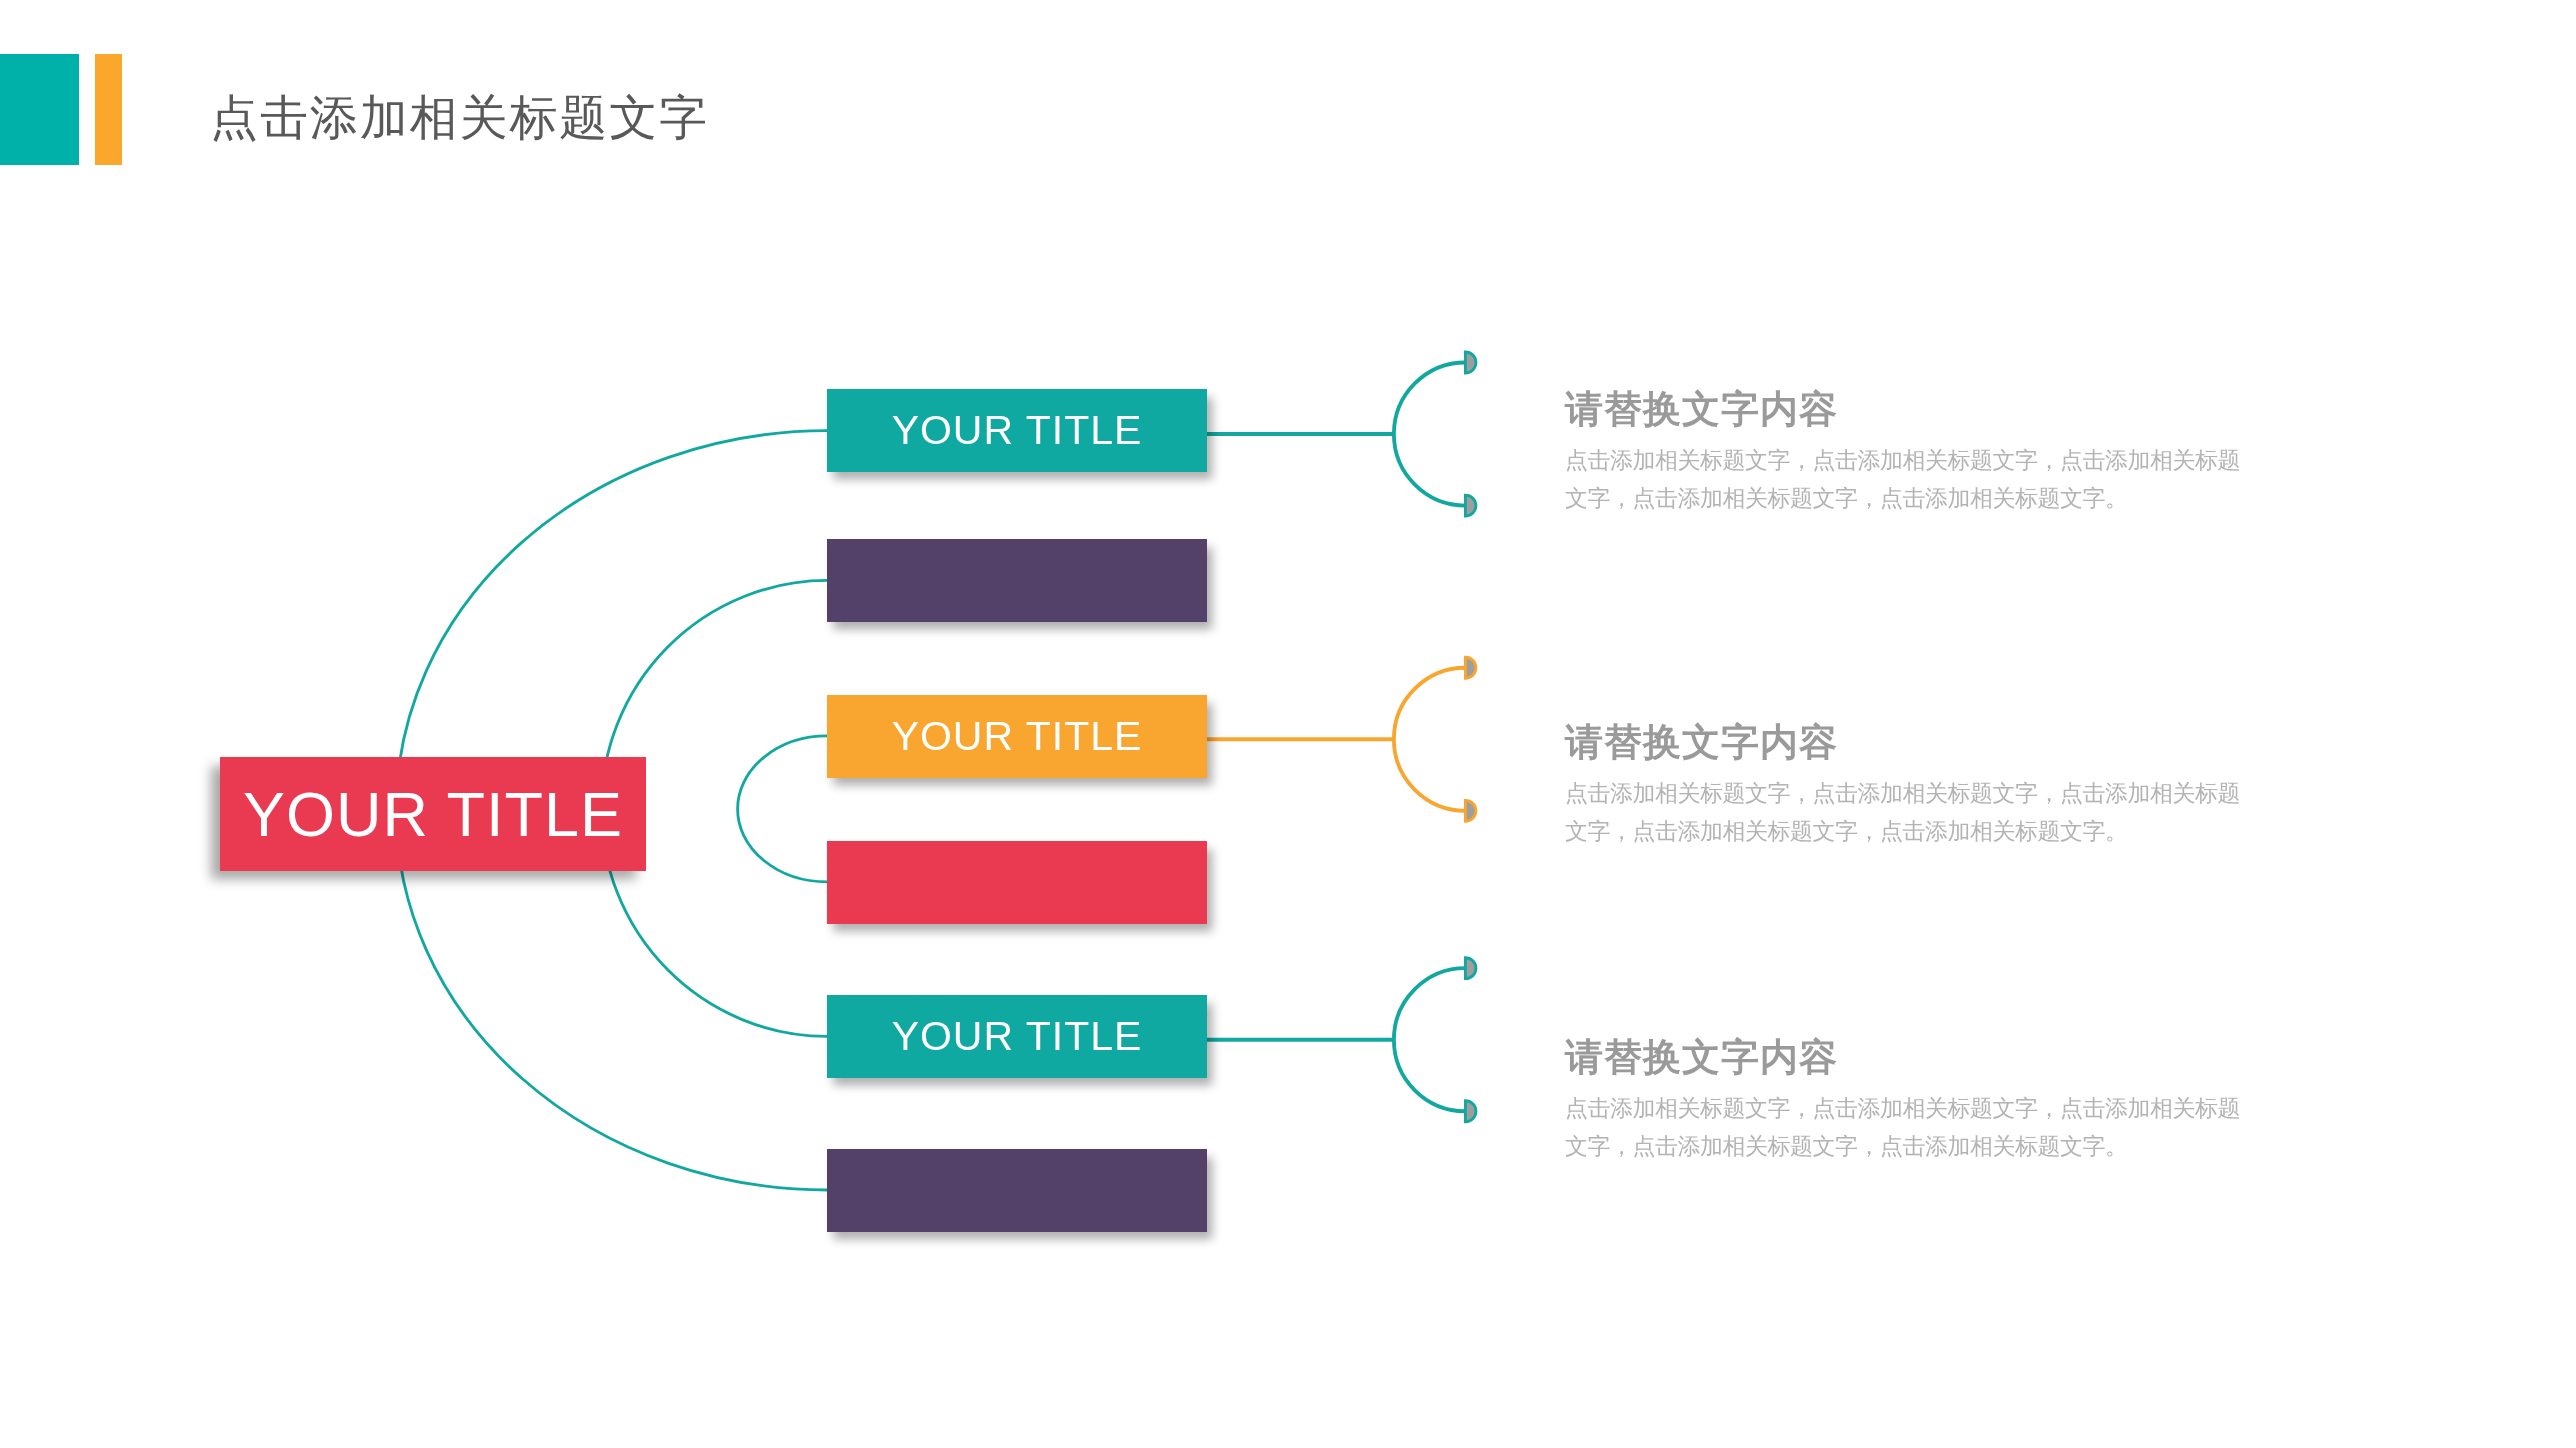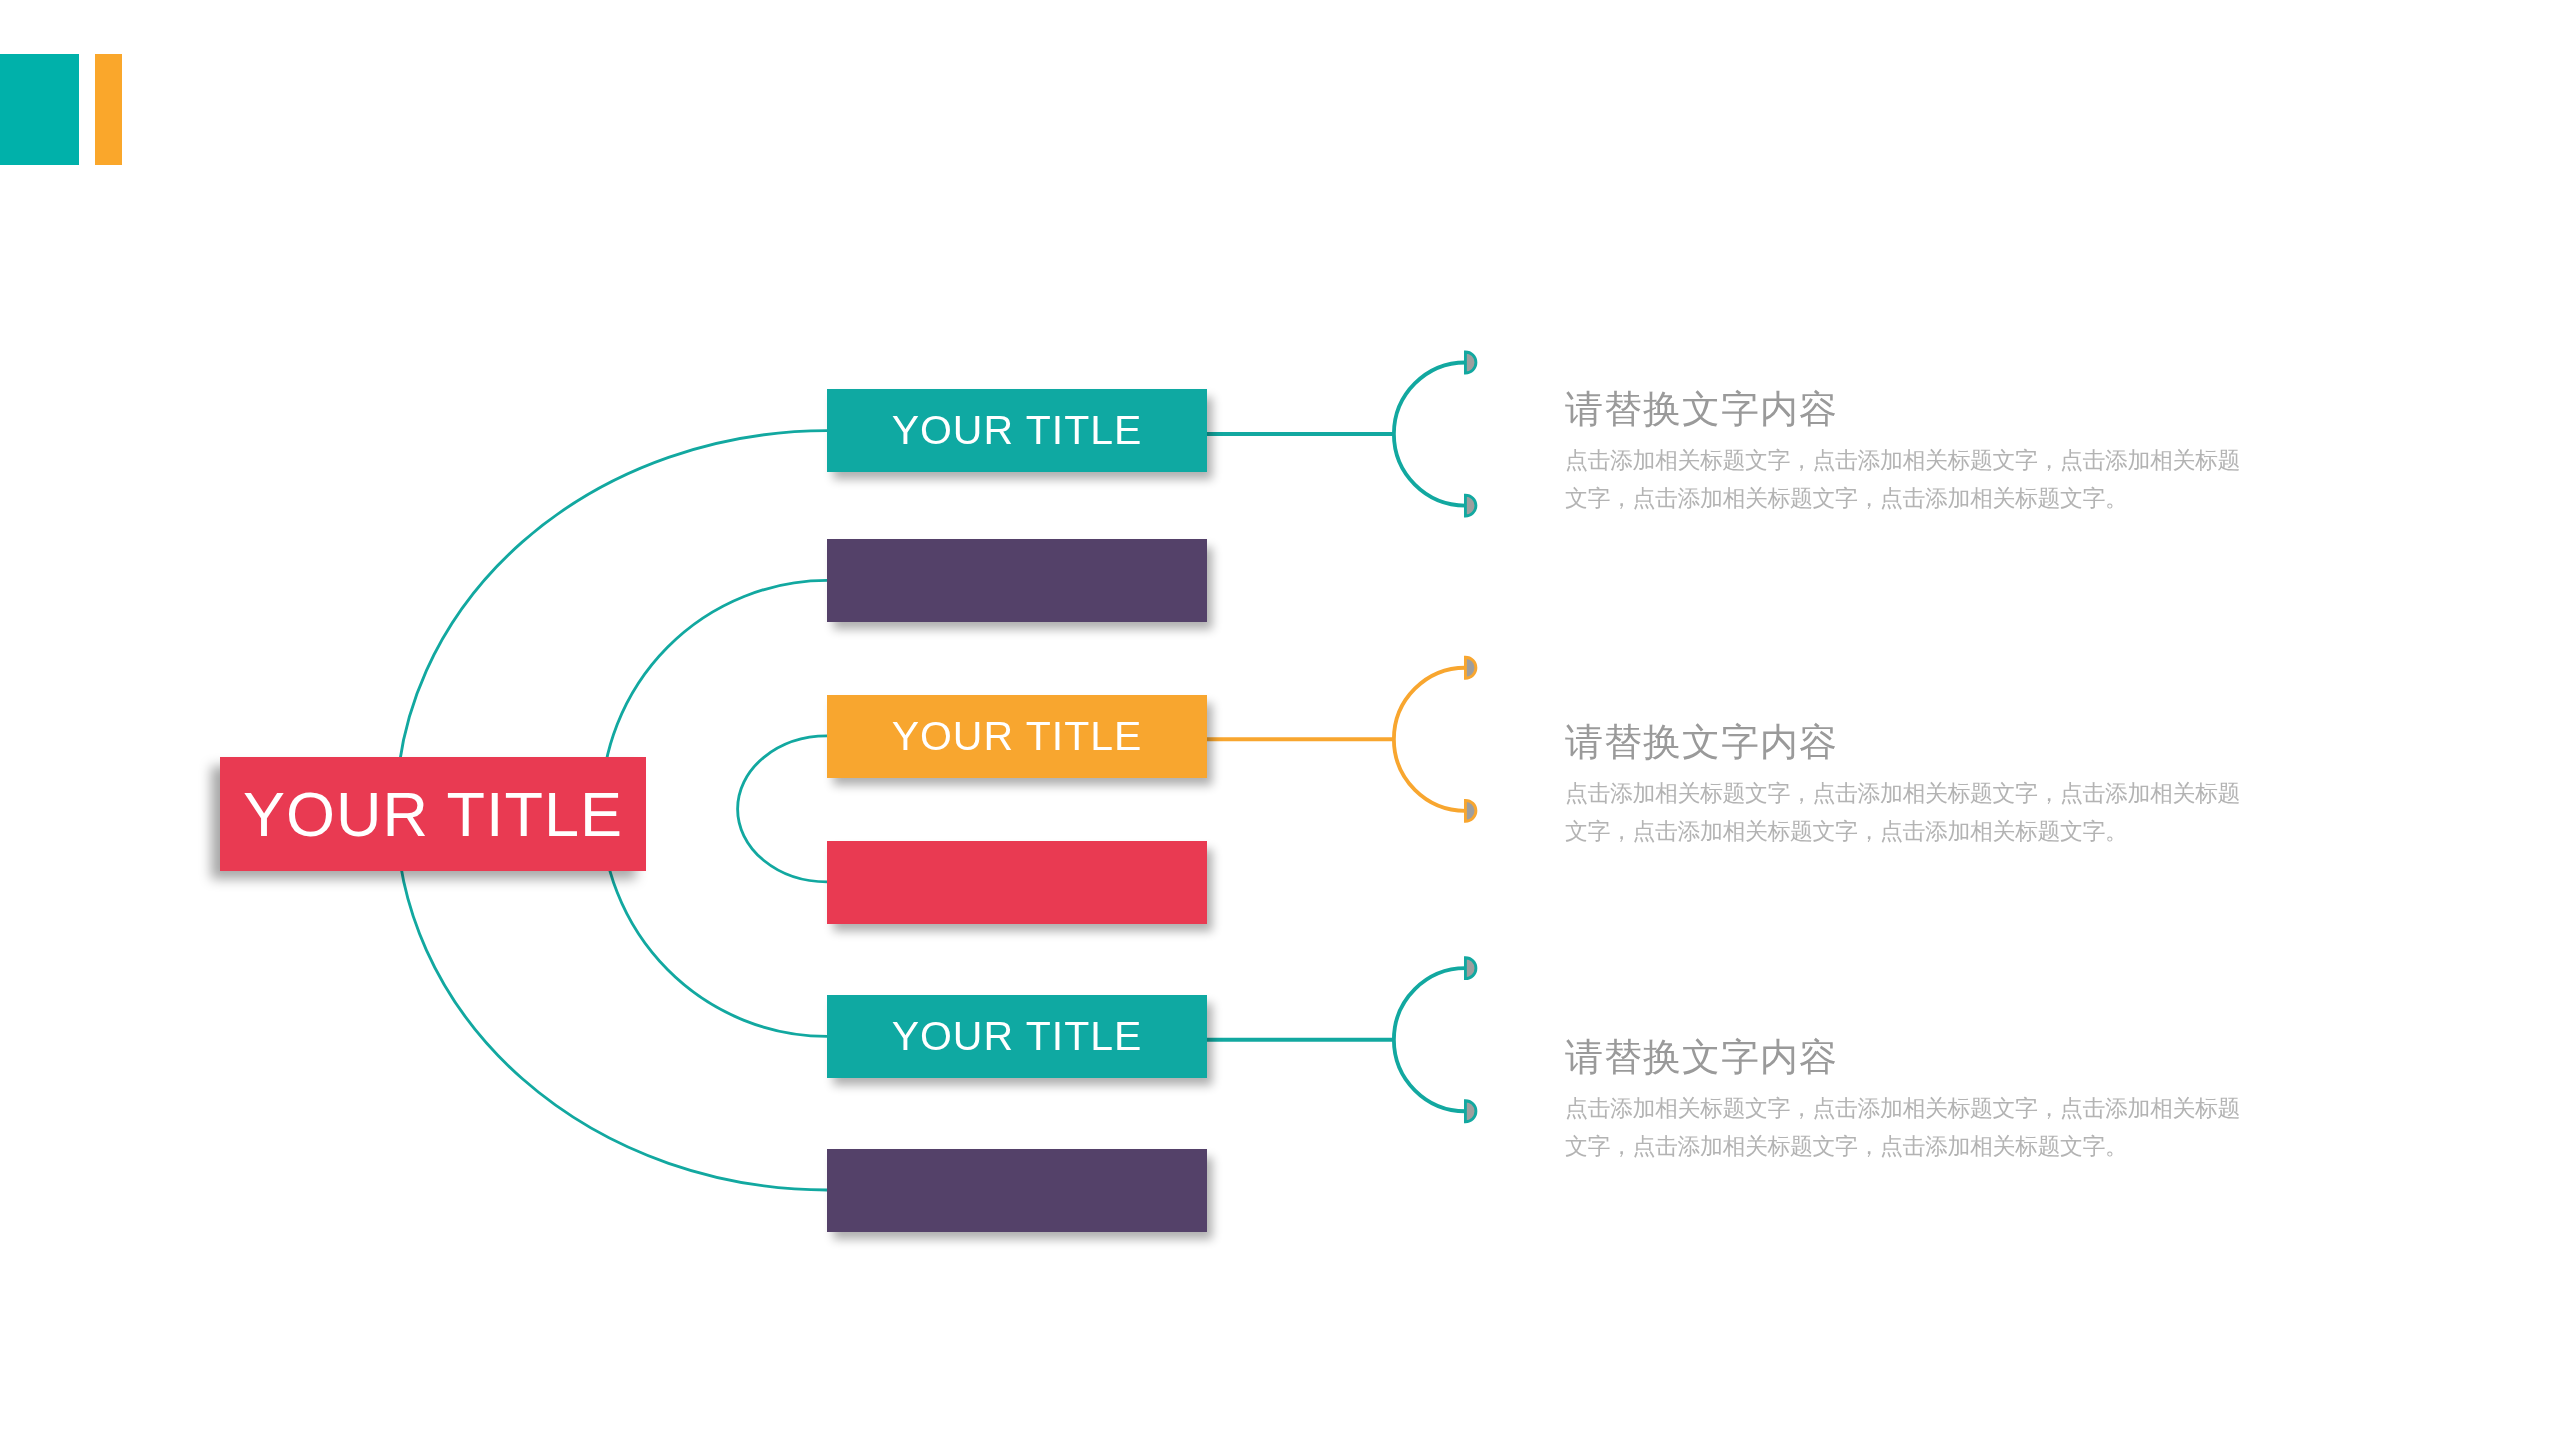--- a/index.html
+++ b/index.html
@@ -53,36 +53,37 @@
   .n4{top:841px;}
   .n5{top:995px;}
   .n6{top:1149px;}
   .callout{
     position:absolute;left:1565px;width:668px;z-index:2;
   }
   .c1{top:384px;}
   .c2{top:717px;}
   .c3{top:1032px;}
   .callout .heading{
-    font-size:38px;color:#9A9A9A;letter-spacing:1px;white-space:nowrap;
+    font-size:38px;color:#9A9A9A;letter-spacing:1px;white-space:nowrap;font-weight:bold;
   }
   .callout .body{margin-top:6px;}
   .callout .body .line{
     font-size:23px;line-height:38px;color:#B3B3B3;
     letter-spacing:-0.5px;white-space:nowrap;
   }
 </style>
 </head>
 <body>
 
 <div class="slide">
 
   <div class="corner-teal"></div>
   <div class="corner-orange"></div>
 
+  <div class="slide-title">点击添加相关标题文字</div>
 
   <svg class="diagram-svg" width="2576" height="1448" viewBox="0 0 2700 1518">
 
     <path d="M 867 451.5 A 452 398 0 0 0 867 1247.5" fill="none" stroke="#12A8A0" stroke-width="3"></path>
     <path d="M 867 608.5 A 237 239 0 0 0 867 1086.5" fill="none" stroke="#12A8A0" stroke-width="3"></path>
     <path d="M 867 771.5 A 94 76.5 0 0 0 867 924.5" fill="none" stroke="#12A8A0" stroke-width="3"></path>
 
     <line x1="1265" y1="455" x2="1462" y2="455" stroke="#12A8A0" stroke-width="4"></line>
     <path d="M 1536 380 A 75 75 0 0 0 1536 530" fill="none" stroke="#12A8A0" stroke-width="4"></path>
     <path d="M 1536 369 a 11 11 0 0 1 0 22 z" fill="#9E9E9E" stroke="#12A8A0" stroke-width="3"></path>

